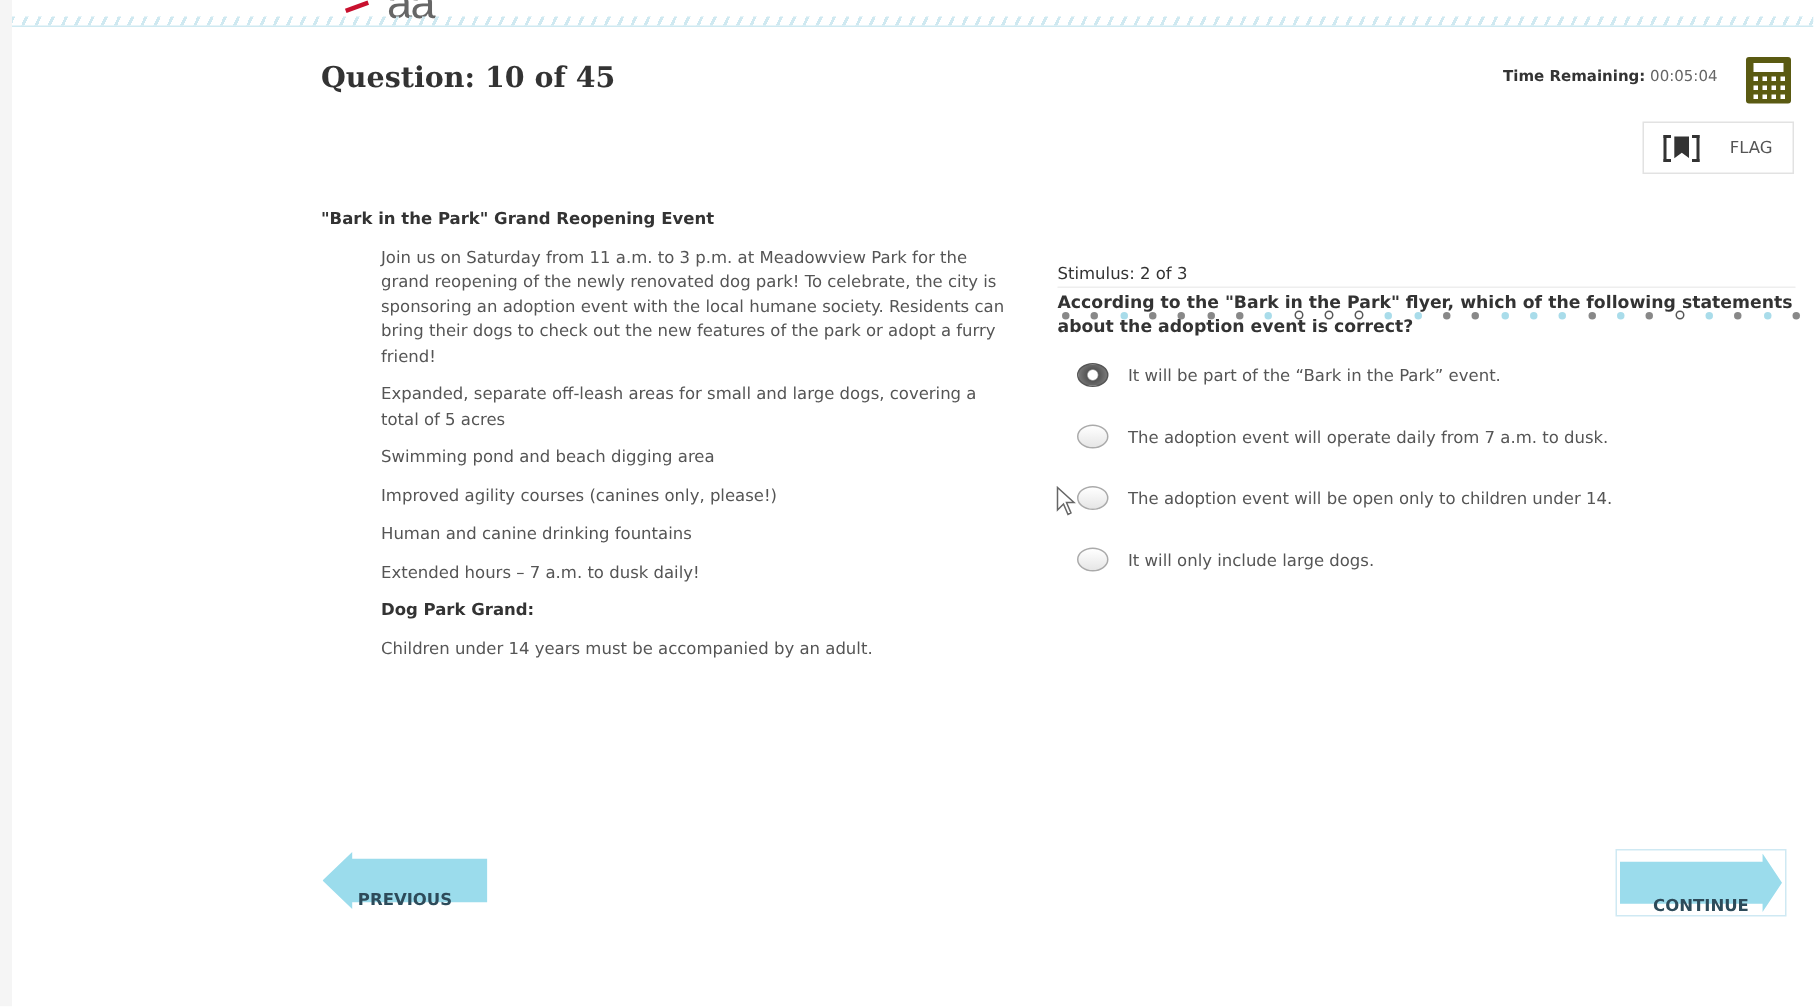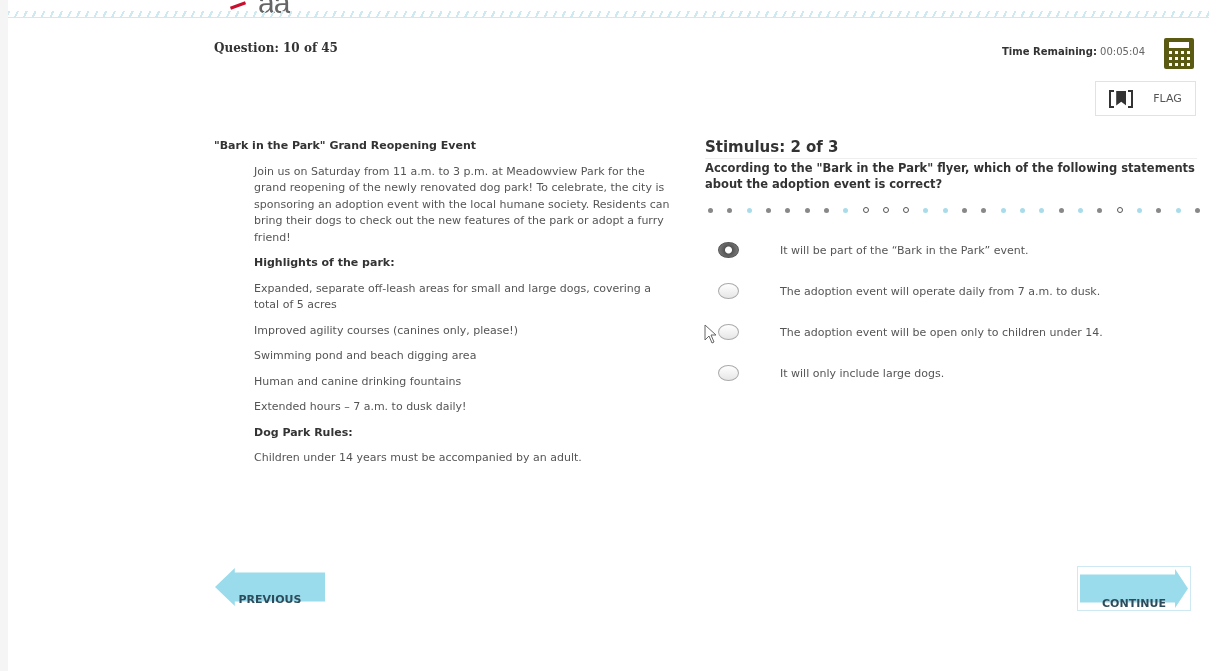--- a/index.html
+++ b/index.html
@@ -8,21 +8,21 @@
 
   .left-strip { position: absolute; left: 0; top: 0; width: 8px; height: 671px; background: #f5f5f5; }
 
   .logo { position: absolute; left: 230px; top: -14px; height: 22px; font-family: "Liberation Sans", sans-serif; font-size: 30px; color: #666; letter-spacing: -1px; }
   .logo .logo-mark { display: inline-block; width: 16px; height: 3px; background: #c8102e; margin-right: 12px; vertical-align: middle; transform: rotate(-20deg); }
 
   .header-rule { position: absolute; left: 8px; top: 11px; width: 1201px; height: 7px;
     background: repeating-linear-gradient(115deg, #cfe9f1 0 2px, transparent 2px 8px);
     border-bottom: 1px solid #cfe9f1; }
 
-  .question-title { position: absolute; left: 214px; top: 41px; font-family: "DejaVu Serif", serif; font-weight: bold; font-size: 12px; color: #333; }
+  .question-title { position: absolute; left: 214px; top: 41px; font-family: "DejaVu Serif", serif; font-weight: bold; font-size: 19px; color: #333; }
 
   .timer { position: absolute; right: 64px; top: 46px; font-size: 10px; color: #333; }
   .timer .timer-label { font-weight: bold; margin-top: 22px; }
   .timer .timer-value { color: #666; }
 
   .calculator { position: absolute; left: 1164px; top: 38px; width: 30px; height: 31px; background: #5a5a12; border-radius: 2px; }
   .calculator .screen { position: absolute; left: 5px; top: 4px; width: 20px; height: 6px; background: #fff; }
   .calculator .keys { position: absolute; left: 5px; top: 13px; width: 21px; display: grid; grid-template-columns: repeat(4, 3px); gap: 3px 3px; }
   .calculator .keys span { width: 3px; height: 3px; background: #fff; display: block; }
 
@@ -32,31 +32,31 @@
   .flag-icon .br-l { left: 0; border-right: none; }
   .flag-icon .br-r { right: 0; border-left: none; }
   .flag-icon .bm { position: absolute; left: 7px; top: 1px; width: 10px; height: 15px; background: #333; clip-path: polygon(0 0, 100% 0, 100% 100%, 50% 75%, 0 100%); }
 
   .passage { position: absolute; left: 214px; top: 138px; width: 462px; font-size: 11px; line-height: 16.5px; color: #555; }
   .passage .p-title { font-weight: bold; color: #333; margin-bottom: 9px; }
   .passage p { margin-bottom: 9px; margin-left: 40px; }
   .passage .p-heading { font-weight: bold; color: #333; }
 
   .question-panel { position: absolute; left: 705px; top: 138px; width: 492px; }
-  .stimulus-label { font-size: 15px; font-weight: bold; color: #333; padding-bottom: 2px; border-bottom: 1px solid #eee; }
+  .stimulus-label { font-size: 11px; font-weight: normal; color: #333; padding-bottom: 2px; border-bottom: 1px solid #eee; margin-top: 38px; }
   .question-text { font-size: 11.5px; font-weight: bold; color: #333; line-height: 16px; margin-top: 1px; }
 
   .progress-dots { position: absolute; left: 708px; top: 207px; width: 492px; display: flex; justify-content: space-between; align-items: center; }
   .dot { width: 5px; height: 5px; border-radius: 50%; display: block; }
   .dot.answered { background: #888; }
   .dot.unvisited { background: #a9dcea; }
   .dot.flagged { background: #fff; border: 1.5px solid #555; width: 6px; height: 6px; }
 
   .options { position: absolute; left: 718px; top: 240px; }
-  .option { display: flex; align-items: center; height: 20px; margin-bottom: 21px; cursor: pointer; gap: 28px; }
+  .option { display: flex; align-items: center; height: 20px; margin-bottom: 21px; cursor: pointer; }
   .radio { width: 21px; height: 16px; border-radius: 50%; border: 1px solid #aaa; background: linear-gradient(#fff, #e6e6e6); margin-right: 13px; position: relative; }
   .radio.selected { background: radial-gradient(circle at 50% 50%, #fff 0 3px, #555 4px, #888 100%); border-color: #555; }
   .option-label { font-size: 11px; color: #555; }
 
   .cursor { position: absolute; left: 704px; top: 324px; width: 14px; height: 20px; }
 
   .nav-btn { position: absolute; height: 38px; display: flex; align-items: flex-end; justify-content: center; font-size: 11px; font-weight: bold; color: #2d4b5a; cursor: pointer; }
   .prev-btn { left: 215px; top: 568px; width: 110px; }
   .prev-btn .shape { position: absolute; inset: 0; background: #9bdcec; clip-path: polygon(18% 0, 18% 12%, 100% 12%, 100% 88%, 18% 88%, 18% 100%, 0 50%); }
   .next-btn { left: 1077px; top: 566px; width: 114px; height: 45px; border: 1px solid #cfe9f3; }
@@ -103,27 +103,26 @@
     <span class="br-l"></span>
       <span class="bm"></span>
       <span class="br-r"></span>
   </span>
   <span>FLAG</span>
 </div>
 
 <div class="passage">
   <div class="p-title">"Bark in the Park" Grand Reopening Event</div>
   <p>Join us on Saturday from 11 a.m. to 3 p.m. at Meadowview Park for the grand reopening of the newly renovated dog park! To celebrate, the city is sponsoring an adoption event with the local humane society. Residents can bring their dogs to check out the new features of the park or adopt a furry friend!</p>
-  <p class="p-heading">Highlights of the park:</p>
   <p>Expanded, separate off-leash areas for small and large dogs, covering a total of 5 acres</p>
+  <p>Swimming pond and beach digging area</p>
   <p>Improved agility courses (canines only, please!)</p>
-  <p>Swimming pond and beach digging area</p>
   <p>Human and canine drinking fountains</p>
   <p>Extended hours – 7 a.m. to dusk daily!</p>
-  <p class="p-heading">Dog Park Rules:</p>
+  <p class="p-heading">Dog Park Grand:</p>
   <p>Children under 14 years must be accompanied by an adult.</p>
 </div>
 
 <div class="question-panel">
   <div class="stimulus-label">Stimulus: 2 of 3</div>
   <div class="question-text">According to the "Bark in the Park" flyer, which of the following statements about the adoption event is correct?</div>
 </div>
 
 <div class="progress-dots" id="dots">
     <span class="dot answered"></span>

